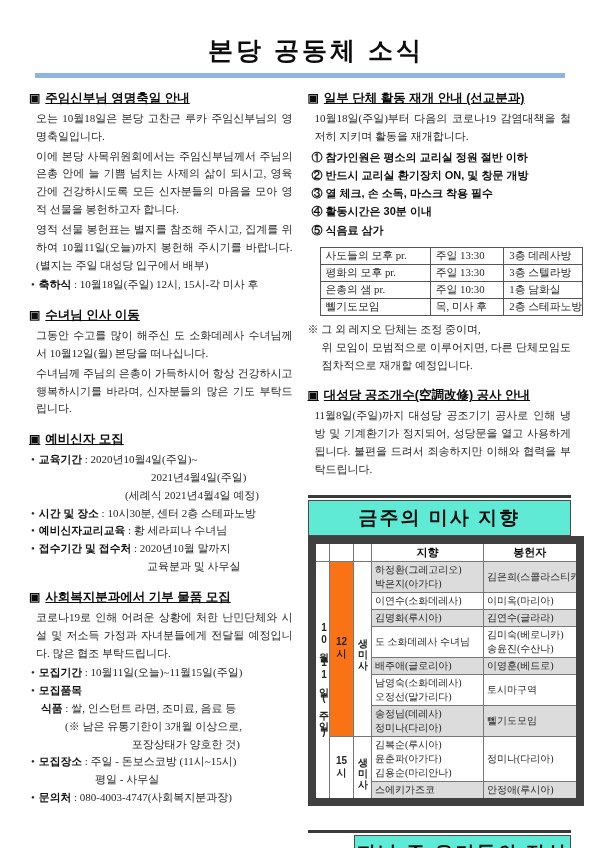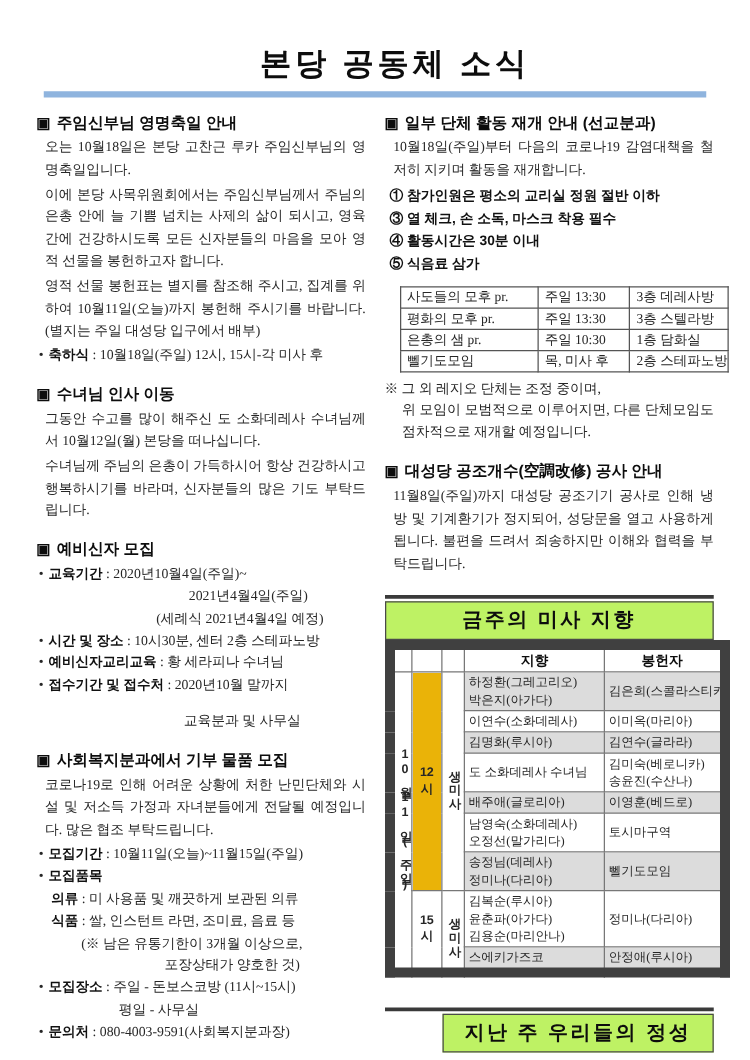--- a/index.html
+++ b/index.html
@@ -12,47 +12,47 @@
     margin:34px 0 4px 0;text-align:center;
     font-family:"Liberation Sans",sans-serif;font-weight:bold;
     font-size:25px;letter-spacing:3px;color:#0d0d0d;padding-left:32px;
   }
   .title-rule{height:5px;background:#8fb4de;margin:6px 35px 12px 35px;}
   .cols{display:flex;gap:15px;padding:0 29px;align-items:flex-start;}
   .col{flex:1;min-width:0;}
   section{margin-bottom:13px;}
   h2{
     margin:0 0 3px 0;font-family:"Liberation Sans",sans-serif;
-    font-size:12.5px;font-weight:bold;color:#0d0d0d;letter-spacing:0;
+    font-size:12.5px;font-weight:bold;color:#0d0d0d;letter-spacing:0;text-decoration:underline;
   }
   h2 .sq{font-size:12px;margin-right:5px;}
   .body-p{margin:0 0 2px 0;padding-left:7px;font-size:11px;line-height:1.62;text-align:justify;}
   .li{font-size:11px;line-height:1.62;padding-left:2px;}
   .dot{margin-right:4px;}
   .lb{font-weight:bold;font-family:"Liberation Sans",sans-serif;font-size:10.8px;color:#111;}
   .ind-a{padding-left:122px;}
   .ind-b{padding-left:96px;}
-  .ind-c{padding-left:118px;margin-top:11px;}
+  .ind-c{padding-left:118px;}
   .ind1{padding-left:12px;}
   .ind2{padding-left:36px;}
   .ind3{padding-left:50px;text-align:center;}
   .ind4{padding-left:66px;}
   .note{font-size:11px;line-height:1.62;text-align:justify;}
   .note-cont{padding-left:14px;}
   .rules{font-family:"Liberation Sans",sans-serif;font-weight:600;font-size:11px;
     line-height:1.66;padding-left:4px;color:#111;}
   
   table{border-collapse:collapse;}
   .grp-table{width:100%;margin:8px 0 5px 12px;font-size:10.8px;table-layout:fixed;}
   .grp-table td{border:1px solid #555;padding:1px 5px;white-space:nowrap;overflow:hidden;}
   
   .banner-wrap{border-top:3px solid #3a3a3a;padding-top:2px;margin-top:16px;}
   .banner{
-    border:1px solid #4a4a4a;background:#bef264;text-align:center;
-    font-family:"Liberation Sans",sans-serif;font-weight:bold;font-size:16px;
+    border:1px solid #4a4a4a;background:#5eead4;text-align:center;
+    font-family:"Liberation Sans",sans-serif;font-weight:bold;font-size:19px;
     color:#0d0d0d;padding:4px 0;letter-spacing:2px;
   }
   
   .mass-table{width:100%;table-layout:fixed;font-size:10px;border:8px solid #404040;}
   .mass-table td{border:1px solid #777;padding:1px 3px;overflow:hidden;}
   .mass-table td.hdr{font-family:"Liberation Sans",sans-serif;font-weight:bold;
     text-align:center;font-size:11px;color:#0d0d0d;}
   .vert{writing-mode:vertical-rl;text-orientation:upright;margin:0 auto;
     font-family:"Liberation Sans",sans-serif;font-weight:bold;font-size:10px;
     letter-spacing:1px;line-height:1;}
@@ -94,37 +94,37 @@
         <div class="li"><span class="dot">•</span><span class="lb">예비신자교리교육</span> <span>: 황 세라피나 수녀님</span></div>
         <div class="li"><span class="dot">•</span><span class="lb">접수기간 및 접수처</span> <span>: 2020년10월 말까지</span></div>
         <div class="li ind-c">교육분과 및 사무실</div>
       </section>
 
       <section>
         <h2><span class="sq">▣</span><span>사회복지분과에서 기부 물품 모집</span></h2>
         <p class="body-p">코로나19로 인해 어려운 상황에 처한 난민단체와 시설 및 저소득 가정과 자녀분들에게 전달될 예정입니다. 많은 협조 부탁드립니다.</p>
         <div class="li"><span class="dot">•</span><span class="lb">모집기간</span> <span>: 10월11일(오늘)~11월15일(주일)</span></div>
         <div class="li"><span class="dot">•</span><span class="lb">모집품목</span></div>
-        <div class="li ind1"><span class="lb">의류</span> <span>: 미 사용품 및 깨끗하게 보관된 의류</span></div>
         <div class="li ind1"><span class="lb">식품</span> <span>: 쌀, 인스턴트 라면, 조미료, 음료 등</span></div>
         <div class="li ind2">(※ 남은 유통기한이 3개월 이상으로,</div>
         <div class="li ind3">포장상태가 양호한 것)</div>
         <div class="li"><span class="dot">•</span><span class="lb">모집장소</span> <span>: 주일 - 돈보스코방 (11시~15시)</span></div>
         <div class="li ind4">평일 - 사무실</div>
-        <div class="li"><span class="dot">•</span><span class="lb">문의처</span> <span>: 080-4003-9591(사회복지분과장)</span></div>
+        <div class="li"><span class="dot">•</span><span class="lb">문의처</span> <span>: 080-4003-4747(사회복지분과장)</span></div>
       </section>
 
     </div>
 
     <div class="col">
 
       <section>
         <h2><span class="sq">▣</span><span>일부 단체 활동 재개 안내 (선교분과)</span></h2>
         <p class="body-p">10월18일(주일)부터 다음의 코로나19 감염대책을 철저히 지키며 활동을 재개합니다.</p>
         <div class="rules">① 참가인원은 평소의 교리실 정원 절반 이하</div>
+        <div class="rules">② 반드시 교리실 환기장치 ON, 및 창문 개방</div>
         <div class="rules">③ 열 체크, 손 소독, 마스크 착용 필수</div>
         <div class="rules">④ 활동시간은 30분 이내</div>
         <div class="rules">⑤ 식음료 삼가</div>
 
         <table class="grp-table">
           <colgroup>
               <col style="width:42%">
               <col style="width:28%">
               <col style="width:30%">
             </colgroup>
@@ -176,21 +176,21 @@
             <td></td>
             <td></td>
             <td></td>
             <td class="hdr">지향</td>
             <td class="hdr">봉헌자</td>
           </tr>
           <tr class="shade">
             <td rowspan="9" style="background:#fff;">
                 <div class="vert">10월11일(주일)</div>
               </td>
-            <td rowspan="7" class="cell-c" style="background:#eab308;">12시</td>
+            <td rowspan="7" class="cell-c" style="background:#f97316;">12시</td>
             <td rowspan="7" style="background:#fff;">
                 <div class="vert">생미사</div>
               </td>
             <td>
                 <div class="cl">하정환(그레고리오)</div>
                 <div class="cl">박은지(아가다)</div>
               </td>
             <td>
                 <div class="cl">김은희(스콜라스티카)</div>
               </td>

